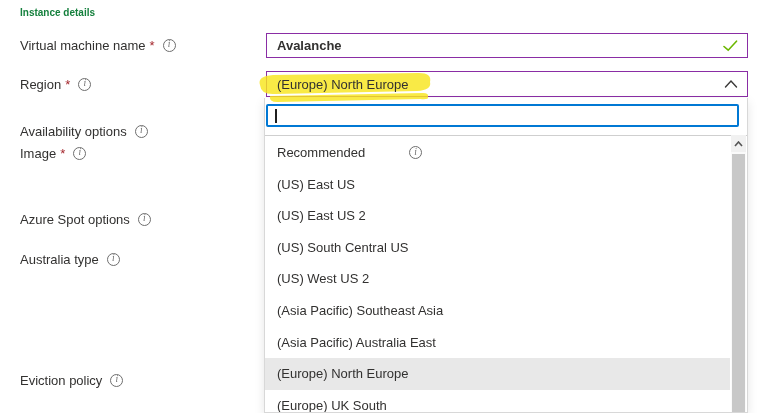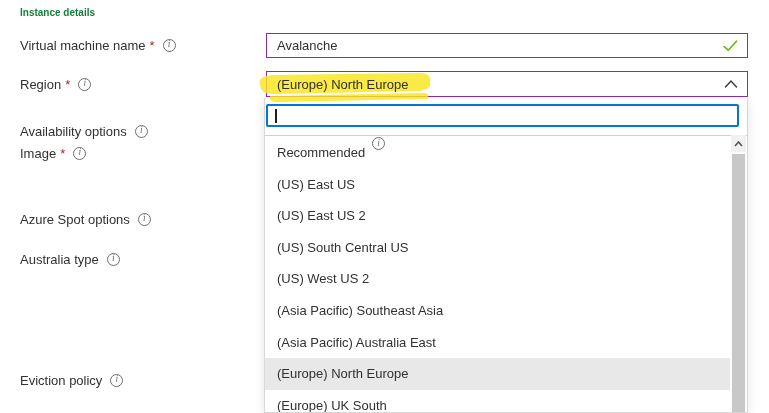--- a/index.html
+++ b/index.html
@@ -14,40 +14,40 @@
   .field-label { left:20px; height:18px; display:flex; align-items:center; white-space:nowrap; }
   .field-label .req { color:#a4262c; margin-left:4px; font-size:13px; }
   .info-icon { width:13px; height:13px; border:1px solid #6e6e6e; border-radius:50%;
     display:inline-flex; align-items:center; justify-content:center; margin-left:8px;
     font-family:"Liberation Serif", serif; font-style:italic; font-size:9.5px; color:#6e6e6e;
     line-height:1; flex:none; }
 
   
   .tb { left:266px; width:482px; background:#fff; border:1.5px solid #8a2da5; }
   .tb .val { position:absolute; left:10px; top:0; bottom:0; display:flex; align-items:center; z-index:5; }
-  #vm-field  { top:33px; height:25px; }
+  #vm-field  { top:33px; height:25px;font-weight:bold; }
   #region-field { top:71px; height:26px; }
   .right-ic { position:absolute; right:9px; top:50%; transform:translateY(-50%); z-index:5; display:flex; }
 
   
   #highlight-svg { left:251px; top:69px; width:192px; height:35px; z-index:3; pointer-events:none; }
 
   
   #flyout { left:264px; top:98px; width:484px; height:315px; background:#fff;
     border:1px solid #d8d8d8; border-top:none; box-shadow:0 4px 10px rgba(0,0,0,0.10); }
   #search-box { position:absolute; left:1px; top:6px; width:473px; height:23px;
     border:2px solid #0078d4; border-radius:2px; background:#fff; }
   #search-caret { position:absolute; left:7px; top:3px; width:1.5px; height:14px; background:#1f1f1f; }
 
   #option-list { position:absolute; left:0; right:0; top:37px; bottom:0; border-top:1px solid #cfcfcf;
     padding-top:1px; overflow:hidden; }
   .opt { height:31.6px; line-height:31.6px; padding-left:12px; margin-right:17px;
     color:#323130; white-space:nowrap; }
   .opt.selected { background:#e8e8e8; }
-  .opt-header { display:flex; align-items:flex-start; }
+  .opt-header { display:flex; align-items:center;gap:37px; }
   .opt-header .info-icon { margin-left:7px; }
 
   
   #scrollbar { position:absolute; right:1px; top:37px; bottom:0; width:15px; background:#fafafa; }
   #scroll-up-btn { position:absolute; top:0; left:0; right:0; height:17px; background:#f1f1f1;
     display:flex; align-items:center; justify-content:center; }
   #scroll-thumb { position:absolute; top:19px; left:1px; width:13px; bottom:0; background:#c8c8c8; }
 </style>
 </head>
 <body>

